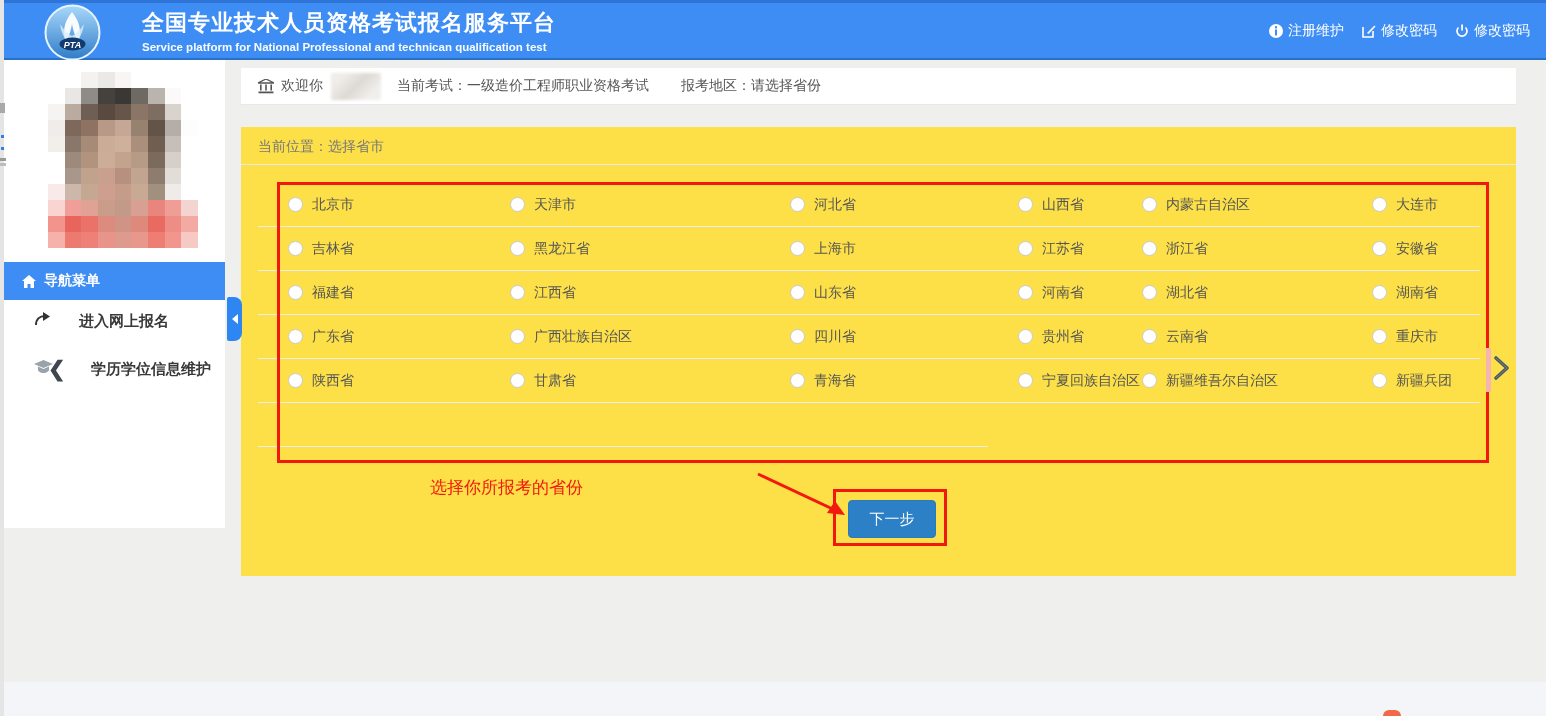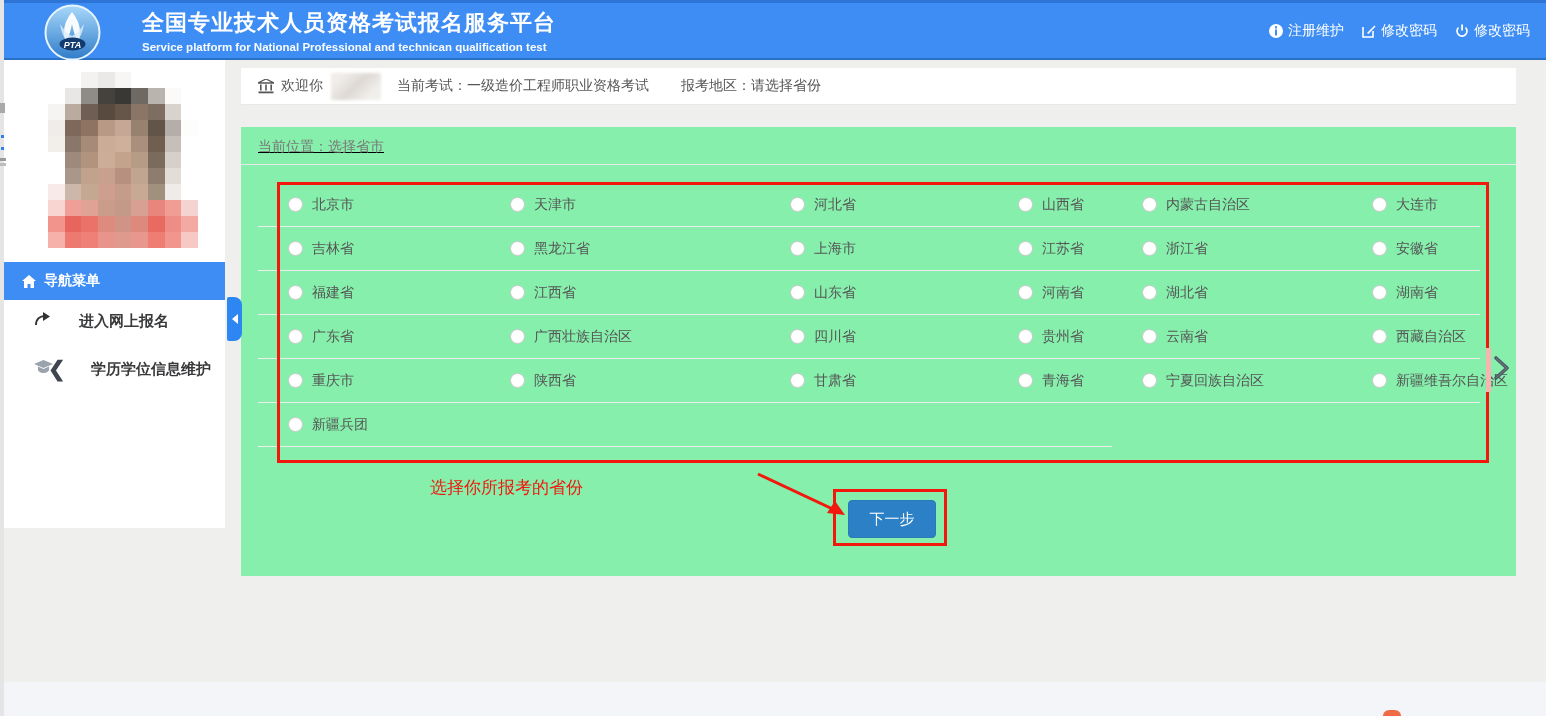--- a/index.html
+++ b/index.html
@@ -49,21 +49,21 @@
   
   .welcome-bar { position:absolute; left:241px; top:68px; width:1275px; height:37px; background:#fff;
     border-bottom:1px solid #e8e8e8; display:flex; align-items:center; font-size:14px; color:#565656; z-index:2; }
   .welcome-bar .bank { margin-left:17px; margin-right:7px; display:flex; }
   .blur-name { width:50px; height:27px; margin:0 8px; border-radius:2px;
     background:linear-gradient(135deg,#efece9 20%,#ddd8d3 50%,#f1efec 80%); filter:blur(1.5px); }
   .exam-label { margin-left:8px; }
   .region-label { margin-left:32px; }
 
   
-  .card { position:absolute; left:241px; top:127px; width:1275px; height:449px; background:#86efac; z-index:2;text-decoration:underline; }
+  .card { position:absolute; left:241px; top:127px; width:1275px; height:449px; background:#fde047; z-index:2; }
   .card-header { height:38px; line-height:38px; border-bottom:1px solid #e9e9e9; padding-left:17px;
     color:#787878; font-size:14px; }
   .province-grid { position:absolute; left:17px; top:56px; width:1222px; display:grid;
     grid-template-columns:222px 280px 228px 124px 230px 138px; }
   .pcell { height:44px; display:flex; align-items:center; padding-left:30px; gap:9px;
     border-bottom:1px solid #ededed; cursor:pointer; }
   .radio { width:15px; height:15px; border:1px solid #c9c9c9; border-radius:50%; background:#fff; flex:none; }
   .plabel { font-size:14px; color:#555; white-space:nowrap; }
 
   .red-box { position:absolute; left:36px; top:55px; width:1212px; height:281px;
@@ -376,24 +376,20 @@
         <div class="pcell">
           <span class="radio"></span>
           <span class="plabel">贵州省</span>
         </div>
         <div class="pcell">
           <span class="radio"></span>
           <span class="plabel">云南省</span>
         </div>
         <div class="pcell">
           <span class="radio"></span>
-          <span class="plabel">西藏自治区</span>
-        </div>
-        <div class="pcell">
-          <span class="radio"></span>
           <span class="plabel">重庆市</span>
         </div>
         <div class="pcell">
           <span class="radio"></span>
           <span class="plabel">陕西省</span>
         </div>
         <div class="pcell">
           <span class="radio"></span>
           <span class="plabel">甘肃省</span>
         </div>

